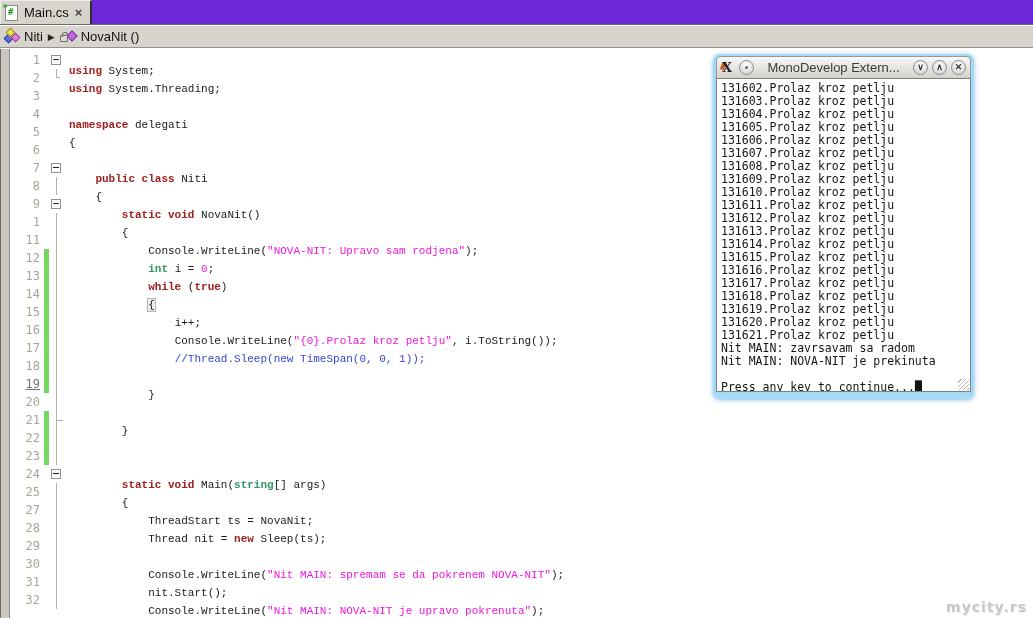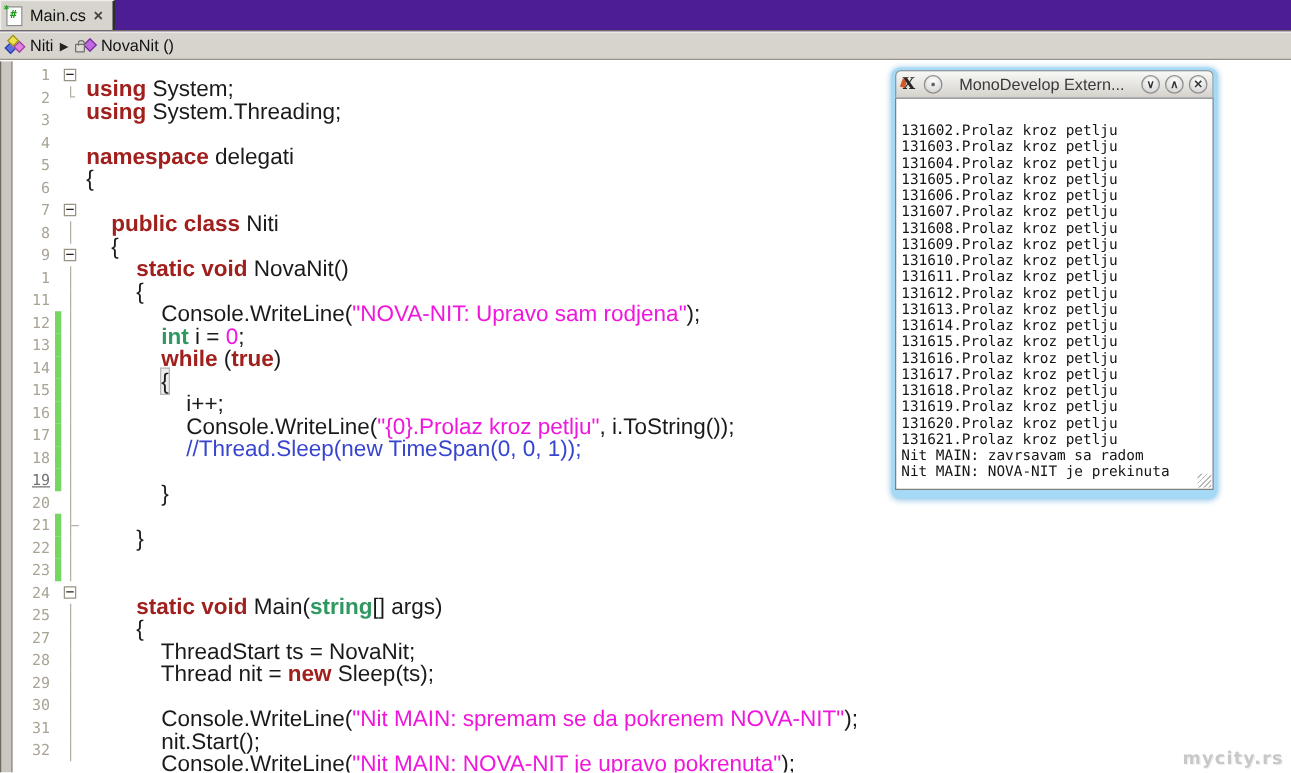--- a/index.html
+++ b/index.html
@@ -5,21 +5,21 @@
   * { box-sizing: border-box; }
   html,body { margin:0; padding:0; }
   body {
     width:1033px; height:618px; position:relative; overflow:hidden;
     background:#ffffff; font-family:"Liberation Sans", sans-serif;
   }
 
   
   .tabbar {
     position:absolute; top:0; left:0; right:0; height:25px;
-    background:#4c1d95; border-bottom:1px solid #6f6c66;
+    background:#6d28d9; border-bottom:1px solid #6f6c66;
     display:flex; align-items:stretch;
   }
   .tab {
     background:#d7d3cd; display:flex; align-items:center; gap:6px;
     padding:0 8px 0 4px; border-right:2px solid #2f2f2f;
     border-top:1px solid #efede9; border-left:1px solid #efede9;
     font-size:13px; color:#111;
   }
   .tab-close { color:#444; font-size:13px; font-weight:bold; line-height:1; }
   .ficon {
@@ -64,22 +64,22 @@
   .lnum.cur { color:#737373;text-decoration:underline; }
   .gbar { width:5px; align-self:stretch; flex:none; }
   .gbar.on { background:#74d75f; }
   .fold { width:15px; align-self:stretch; flex:none; position:relative; }
   .fbox { position:absolute; left:2px; top:4px; width:10px; height:10px; border:1px solid #989385; background:#fff; }
   .fbox::after { content:""; position:absolute; left:1px; right:1px; top:3px; height:1px; background:#222; }
   .fline { position:absolute; left:7px; top:0; bottom:0; width:1px; background:#b6b1a5; }
   .fend { position:absolute; left:7px; top:0; width:4px; height:9px; border-left:1px solid #b6b1a5; border-bottom:1px solid #b6b1a5; }
   .ftick { position:absolute; left:8px; top:9px; width:6px; height:1px; background:#b6b1a5; }
   .codecell {
-    white-space:pre; font-family:Liberation Sans, sans-serif;
-    font-size:18px; color:#1a1a1a; padding-left:5px;margin-top:22px;
+    white-space:pre; font-family:Liberation Mono, monospace;
+    font-size:11px; color:#1a1a1a; padding-left:5px;margin-top:22px;
   }
   .seg-kw   { color:#a0201d; font-weight:bold; }
   .seg-type { color:#2e9860; font-weight:bold; }
   .seg-str  { color:#f017dc; }
   .seg-num  { color:#f017dc; }
   .seg-com  { color:#3745cf; }
   .seg-brace{ background:#ececec; border:1px solid #b5b5b5; margin:0 -1px; }
 
   
   .console-win {
@@ -103,21 +103,21 @@
     font-size:9px; font-weight:bold; color:#333; line-height:1;
   }
   .cbtn .dot { width:3px; height:3px; border-radius:50%; background:#666; }
   .console-title {
     flex:1; text-align:center; font-size:13px; color:#3a3a3a;
     white-space:nowrap; overflow:hidden;
   }
   .console-body {
     position:absolute; top:24px; left:3px; right:3px; bottom:7px;
     background:#ffffff; border:1px solid #7f7f7f; overflow:hidden;
-    padding:19px 0 0 4px;
+    padding:3px 0 0 4px;
   }
   .cline {
     font-family:"DejaVu Sans Mono",monospace; font-size:11.5px;
     line-height:13px; color:#141414; white-space:pre; height:13px;
   }
   .cursor { color:#141414; }
   .grip {
     position:absolute; right:1px; bottom:1px; width:11px; height:11px;
     background:repeating-linear-gradient(135deg, transparent 0 2px, #b9b9b9 2px 3px);
   }

